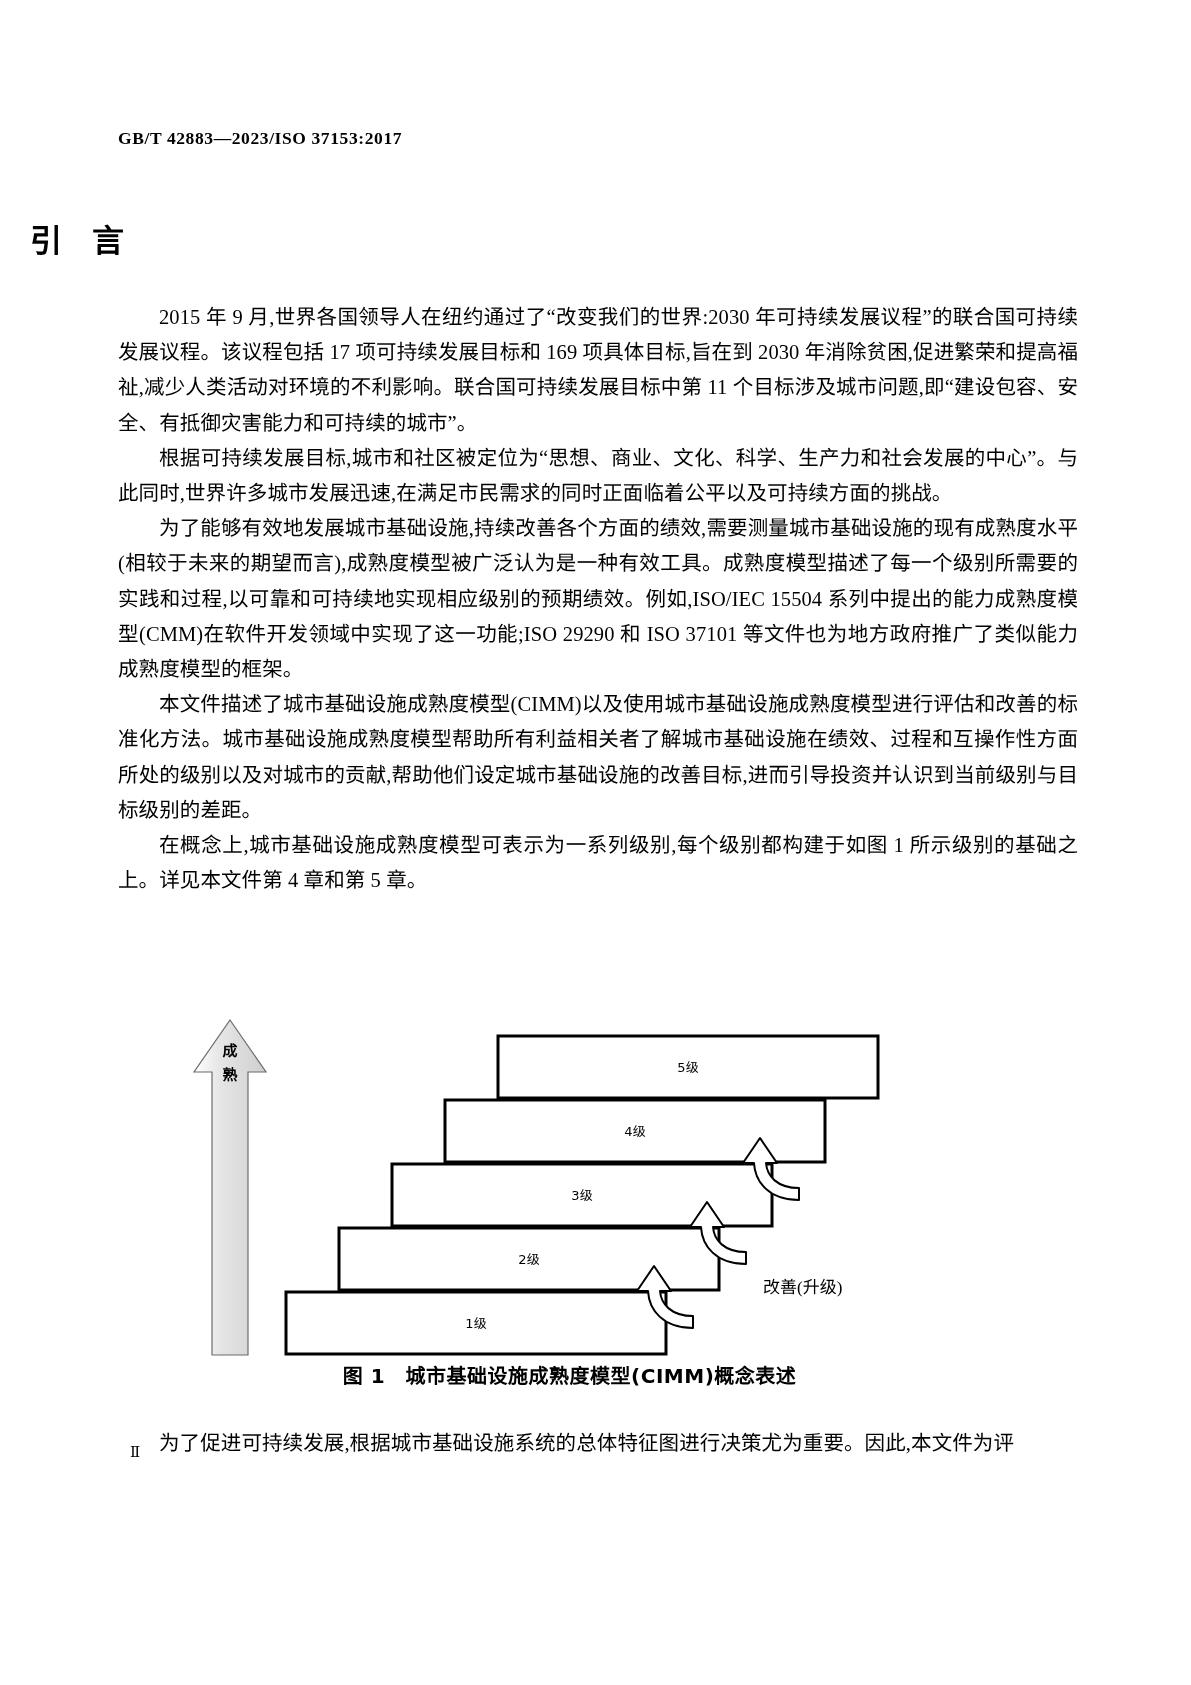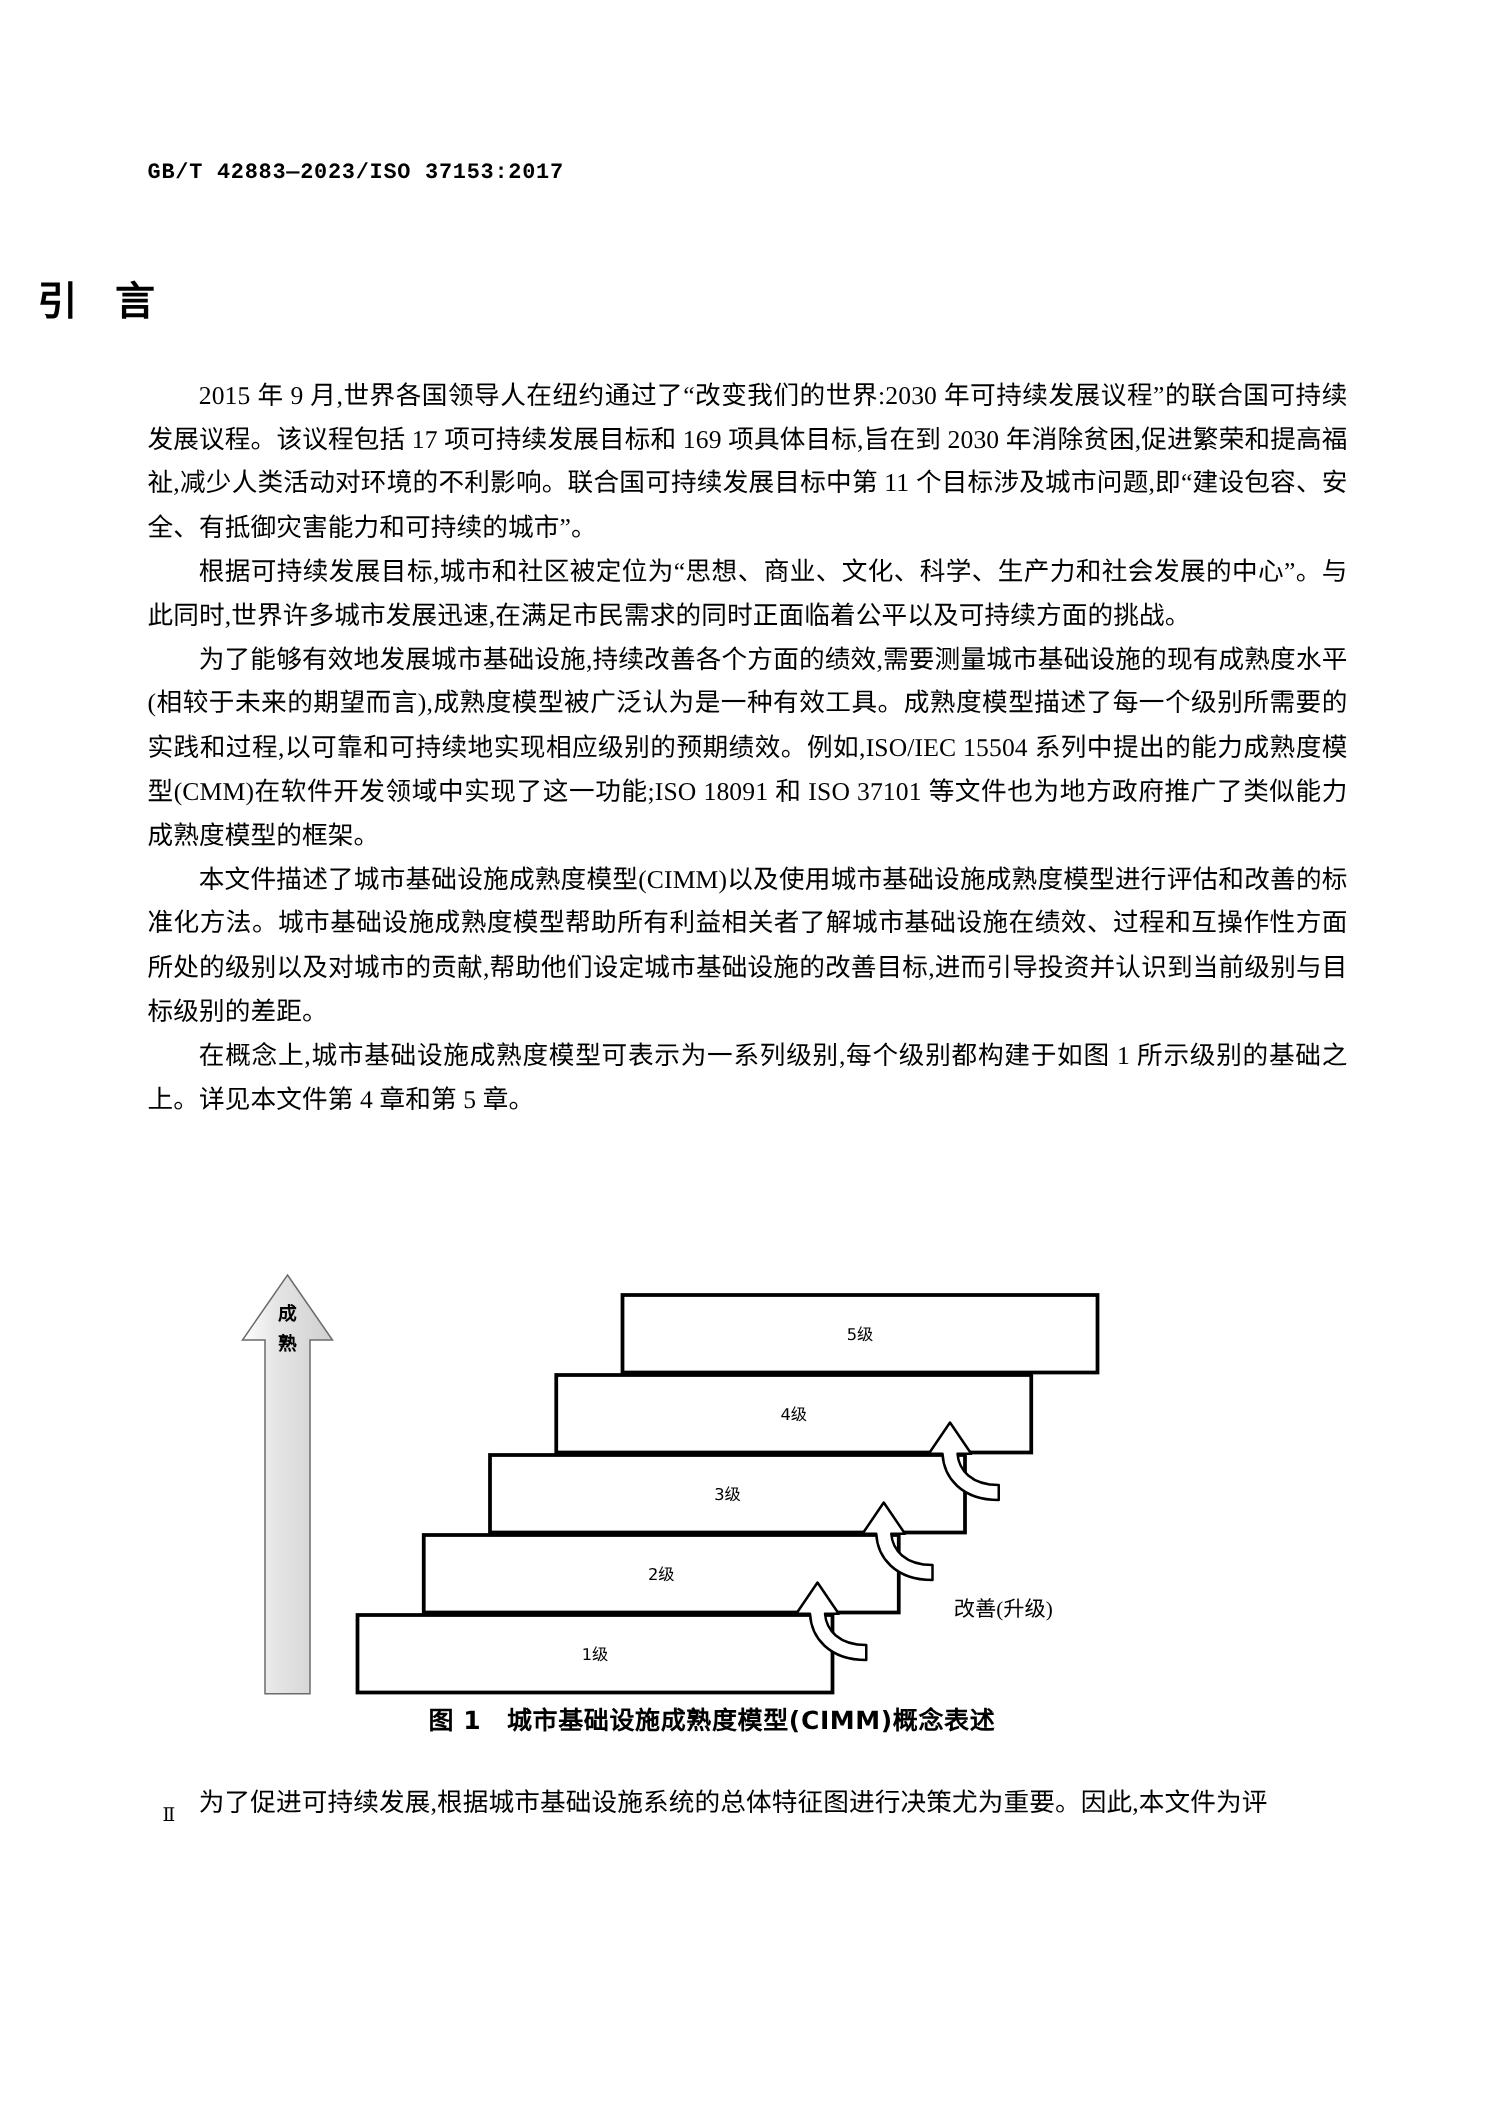--- a/index.html
+++ b/index.html
@@ -18,21 +18,21 @@
     margin: 0 auto;
     background: #ffffff;
     overflow: hidden;
   }
 
   
   .doc-header {
     position: absolute;
     left: 118px;
     top: 128px;
-    font-family: Liberation Mono, monospace;
+    font-family: Liberation Serif, serif;
     font-weight: bold;
     font-size: 17.5px;
     letter-spacing: 0.6px;
     white-space: nowrap;
   }
 
   
   .section-title {
     position: absolute;
     left: 0;
@@ -126,21 +126,21 @@
 
 <div class="page">
 
   <div class="doc-header">GB/T 42883—2023/ISO 37153:2017</div>
 
   <div class="section-title">引言</div>
 
   <div class="body-text">
     <p class="para">2015 年 9 月,世界各国领导人在纽约通过了“改变我们的世界:2030 年可持续发展议程”的联合国可持续发展议程。该议程包括 17 项可持续发展目标和 169 项具体目标,旨在到 2030 年消除贫困,促进繁荣和提高福祉,减少人类活动对环境的不利影响。联合国可持续发展目标中第 11 个目标涉及城市问题,即“建设包容、安全、有抵御灾害能力和可持续的城市”。</p>
     <p class="para">根据可持续发展目标,城市和社区被定位为“思想、商业、文化、科学、生产力和社会发展的中心”。与此同时,世界许多城市发展迅速,在满足市民需求的同时正面临着公平以及可持续方面的挑战。</p>
-    <p class="para">为了能够有效地发展城市基础设施,持续改善各个方面的绩效,需要测量城市基础设施的现有成熟度水平(相较于未来的期望而言),成熟度模型被广泛认为是一种有效工具。成熟度模型描述了每一个级别所需要的实践和过程,以可靠和可持续地实现相应级别的预期绩效。例如,ISO/IEC 15504 系列中提出的能力成熟度模型(CMM)在软件开发领域中实现了这一功能;ISO 18091 和 ISO 37101 等文件也为地方政府推广了类似能力成熟度模型的框架。</p>
+    <p class="para">为了能够有效地发展城市基础设施,持续改善各个方面的绩效,需要测量城市基础设施的现有成熟度水平(相较于未来的期望而言),成熟度模型被广泛认为是一种有效工具。成熟度模型描述了每一个级别所需要的实践和过程,以可靠和可持续地实现相应级别的预期绩效。例如,ISO/IEC 15504 系列中提出的能力成熟度模型(CMM)在软件开发领域中实现了这一功能;ISO 29290 和 ISO 37101 等文件也为地方政府推广了类似能力成熟度模型的框架。</p>
     <p class="para">本文件描述了城市基础设施成熟度模型(CIMM)以及使用城市基础设施成熟度模型进行评估和改善的标准化方法。城市基础设施成熟度模型帮助所有利益相关者了解城市基础设施在绩效、过程和互操作性方面所处的级别以及对城市的贡献,帮助他们设定城市基础设施的改善目标,进而引导投资并认识到当前级别与目标级别的差距。</p>
     <p class="para">在概念上,城市基础设施成熟度模型可表示为一系列级别,每个级别都构建于如图 1 所示级别的基础之上。详见本文件第 4 章和第 5 章。</p>
   </div>
 
   <div class="figure">
     <svg class="figure-svg" width="960" height="360" viewBox="0 0 960 360">
 
       <defs>
         <linearGradient id="shaftGrad" x1="0" y1="0" x2="1" y2="0">
           <stop offset="0%" stop-color="#ffffff"></stop>

